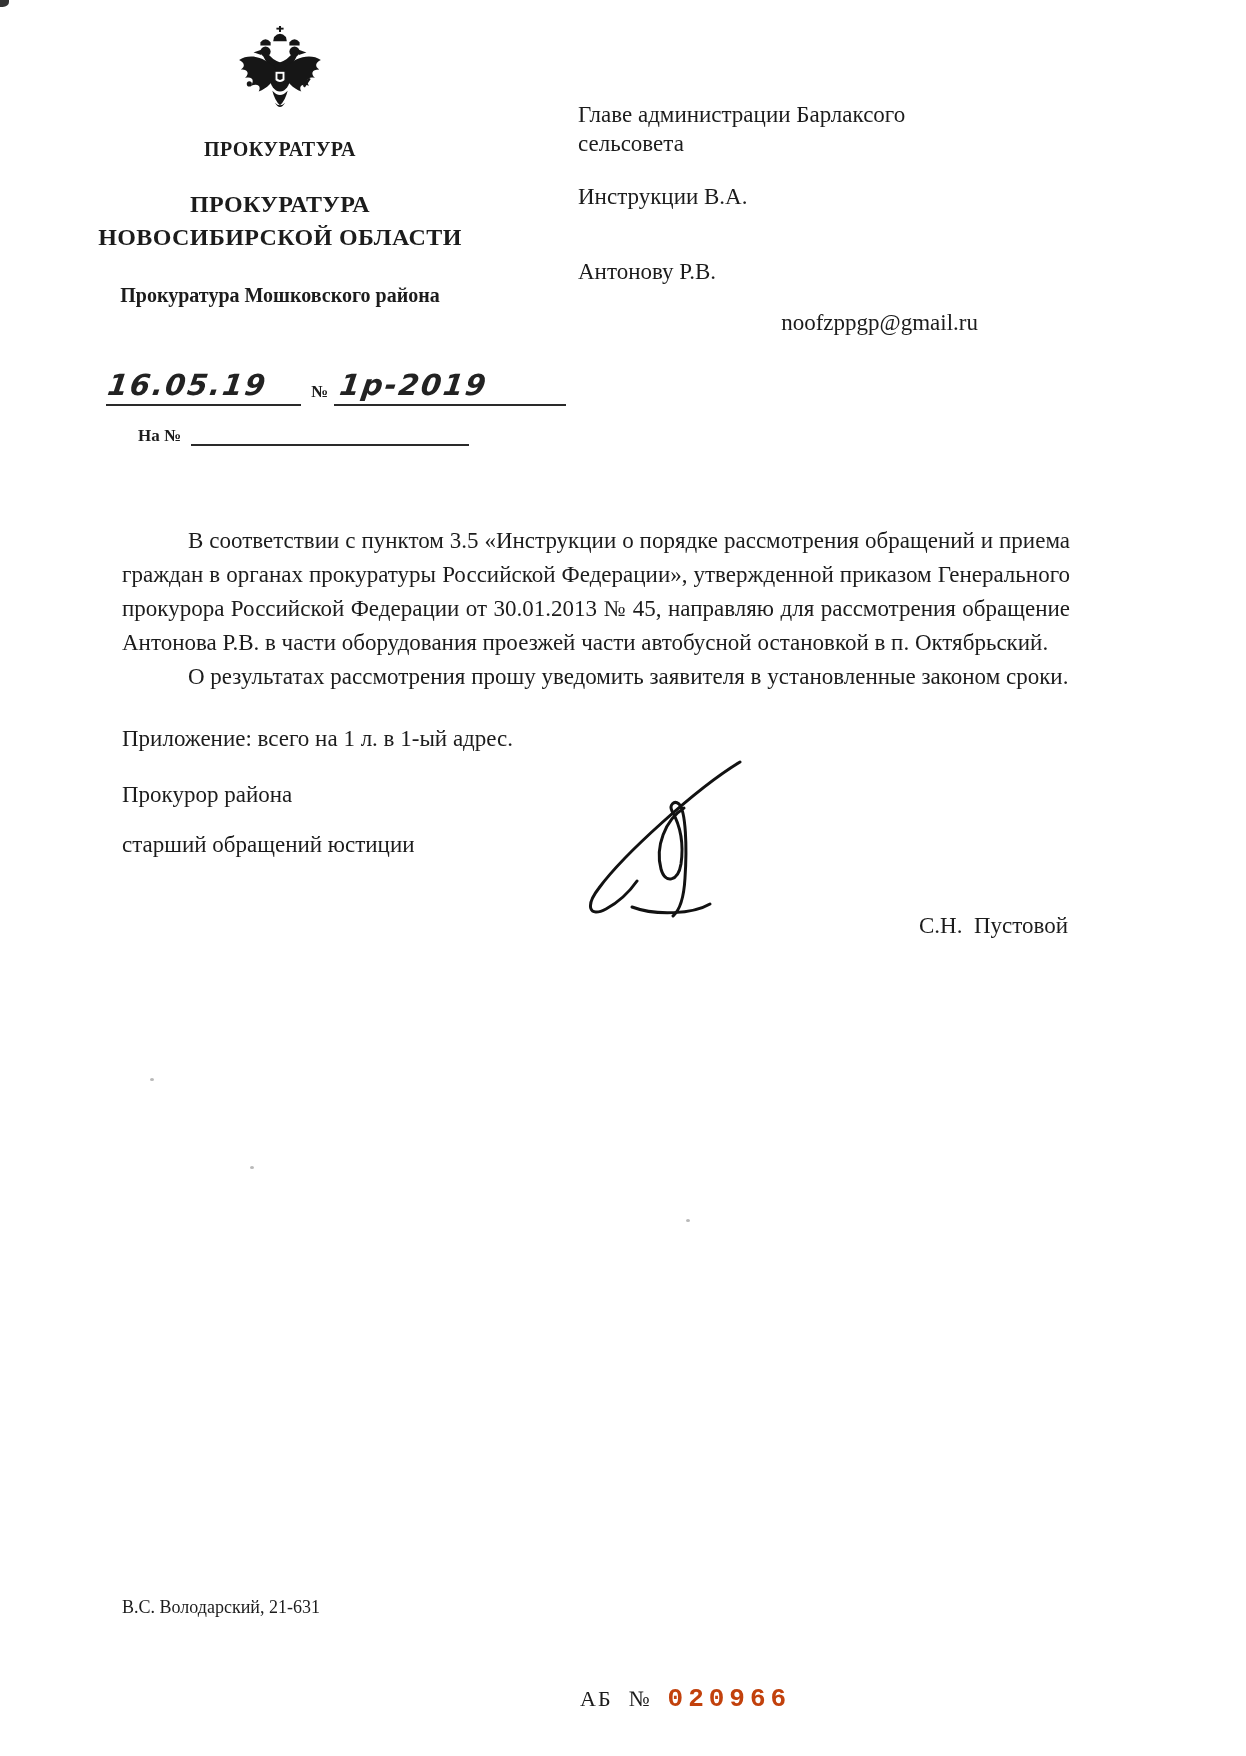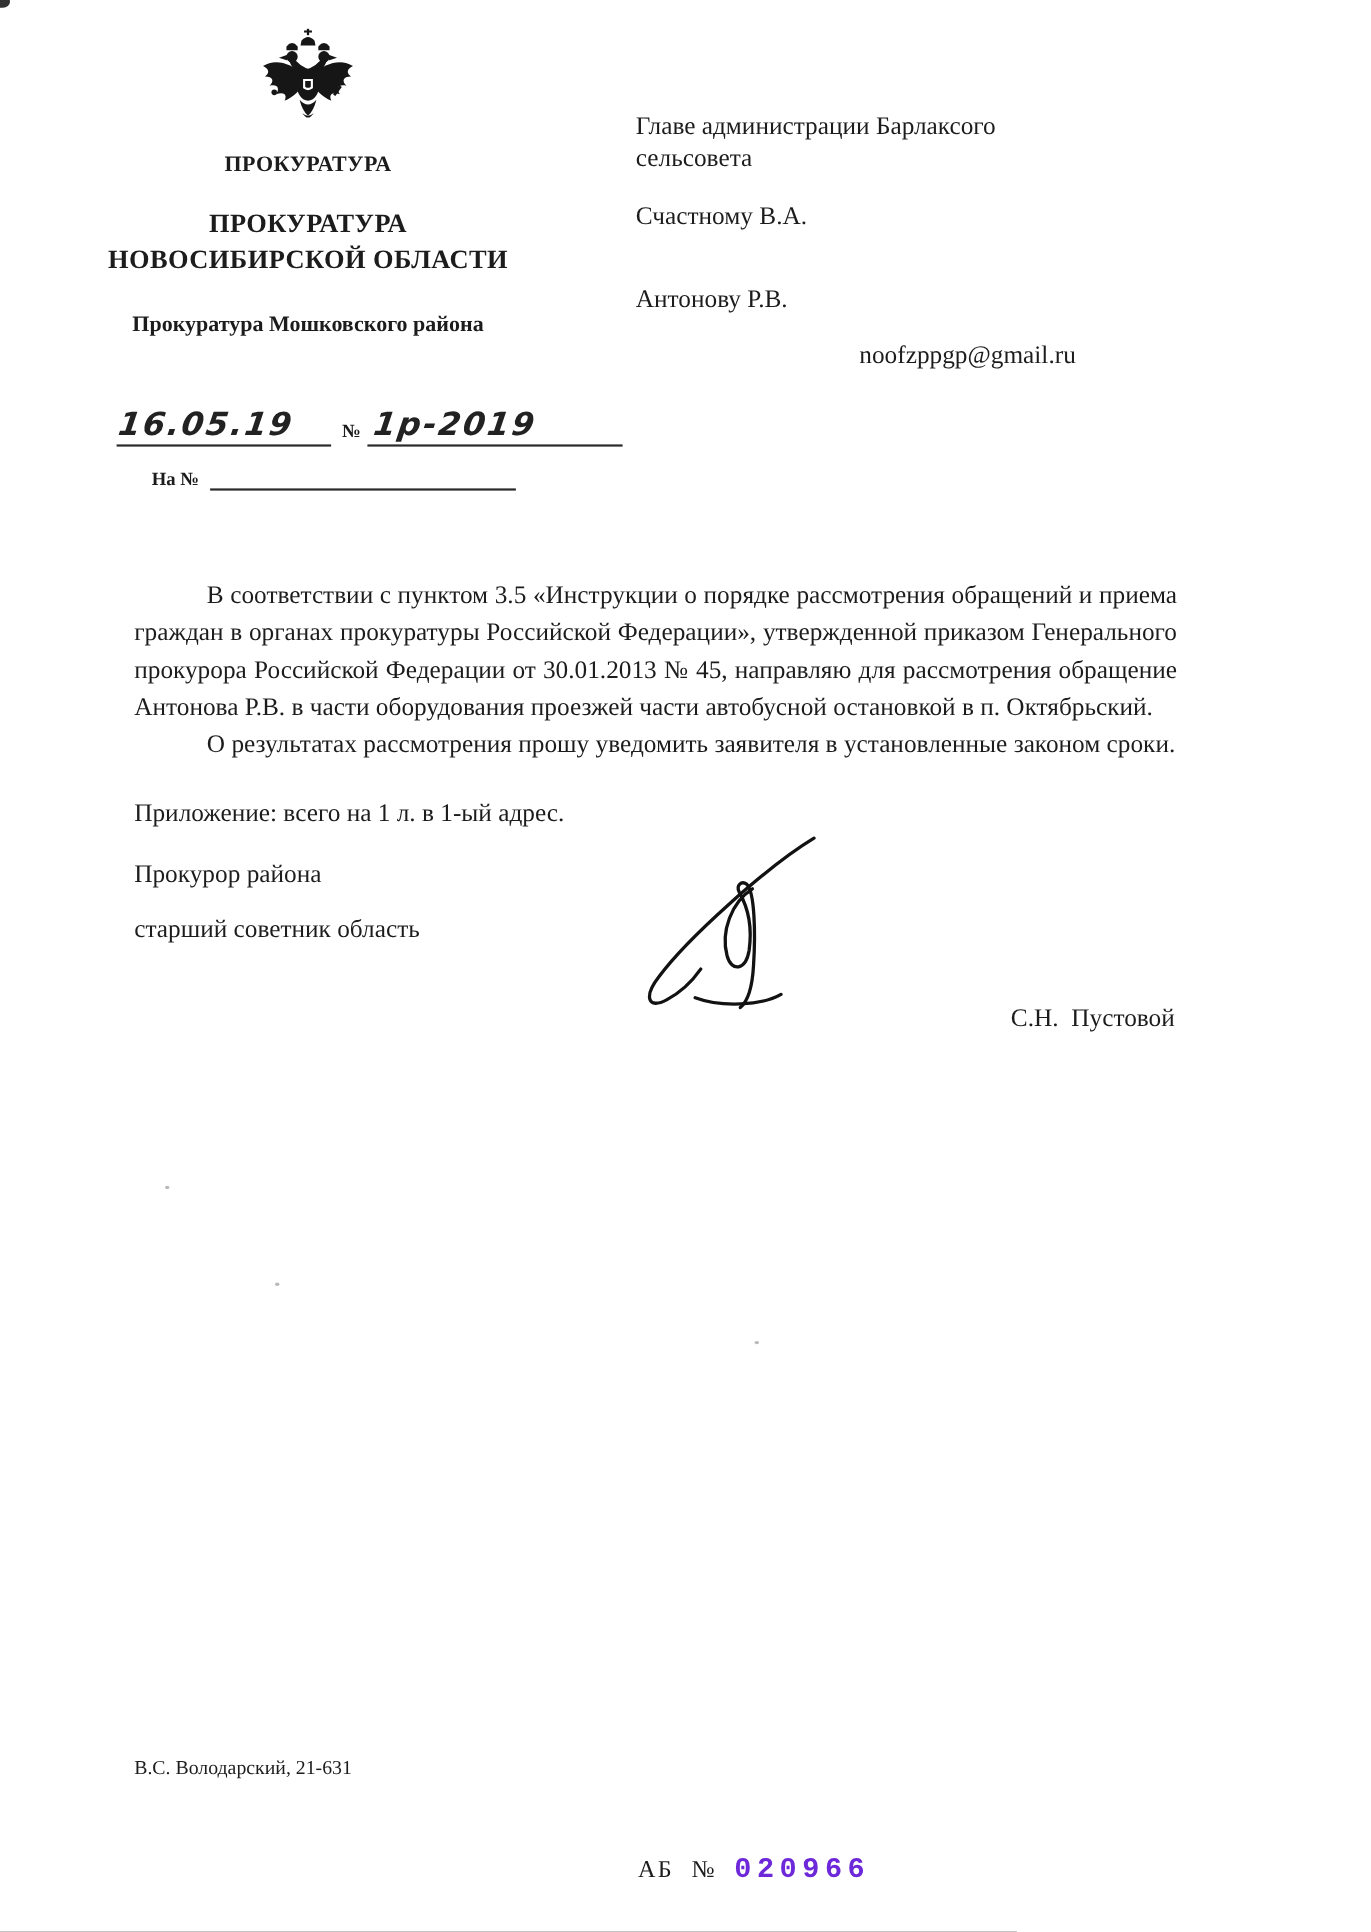--- a/index.html
+++ b/index.html
@@ -66,21 +66,21 @@
   
   .executor{position:absolute;left:122px;top:1597px;font-size:18px;}
   .stamp{
     position:absolute;left:580px;top:1684px;
     display:flex;align-items:baseline;font-size:22px;
   }
   .stamp-series{letter-spacing:2px;}
   .stamp-nolabel{margin:0 18px 0 16px;}
   .stamp-digits{
     font-family:"Liberation Mono",monospace;
-    font-size:26px;font-weight:bold;letter-spacing:5px;color:#6d28d9;
+    font-size:26px;font-weight:bold;letter-spacing:5px;color:#c2410c;
   }
   
   .corner-mark{position:absolute;left:0;top:0;width:9px;height:7px;background:#333;border-radius:0 0 70% 0;}
   .speck{position:absolute;width:4px;height:3px;background:#b9b9b9;border-radius:50%;}
   .speck.s1{left:150px;top:1078px;}
   .speck.s2{left:250px;top:1166px;}
   .speck.s3{left:686px;top:1219px;}
 </style>
 </head>
 <body>
@@ -139,31 +139,31 @@
     </span>
   </div>
 
   <div class="online">
     <span class="na-label">На №</span>
     <span class="blank-line"></span>
   </div>
 
   <section class="recipient">
     <p class="r1">Главе администрации Барлаксого сельсовета</p>
-    <p class="r2">Счастному В.А.</p>
+    <p class="r2">Инструкции В.А.</p>
     <p class="r3">Антонову Р.В.</p>
     <p class="r4">noofzppgp@gmail.ru</p>
   </section>
 
   <section class="body-text">
     <p class="para">В соответствии с пунктом 3.5 «Инструкции о порядке рассмотрения обращений и приема граждан в органах прокуратуры Российской Федерации», утвержденной приказом Генерального прокурора Российской Федерации от 30.01.2013 № 45, направляю для рассмотрения обращение Антонова Р.В. в части оборудования проезжей части автобусной остановкой в п. Октябрьский.</p>
     <p class="para">О результатах рассмотрения прошу уведомить заявителя в установленные законом сроки.</p>
     <p class="attachment">Приложение: всего на 1 л. в 1-ый адрес.</p>
     <p class="post-title">Прокурор района</p>
-    <p class="post-title2">старший советник область</p>
+    <p class="post-title2">старший обращений юстиции</p>
   </section>
 
   <div class="signature">
     <svg width="195" height="185" viewBox="0 0 195 185" aria-hidden="true">
       <g fill="none" stroke="#121212" stroke-width="3" stroke-linecap="round">
         <path d="M168 12 C125 38 52 104 27 138 C13 156 17 168 34 159 C47 152 58 141 65 131"></path>
         <path d="M112 58 C93 70 83 97 89 119 C93 134 106 132 109 114 C112 93 108 75 100 61 C97 55 102 50 107 54 C114 61 115 98 113 128 C112 146 108 160 101 166"></path>
         <path d="M60 157 C84 166 121 164 138 154"></path>
       </g>
     </svg>

